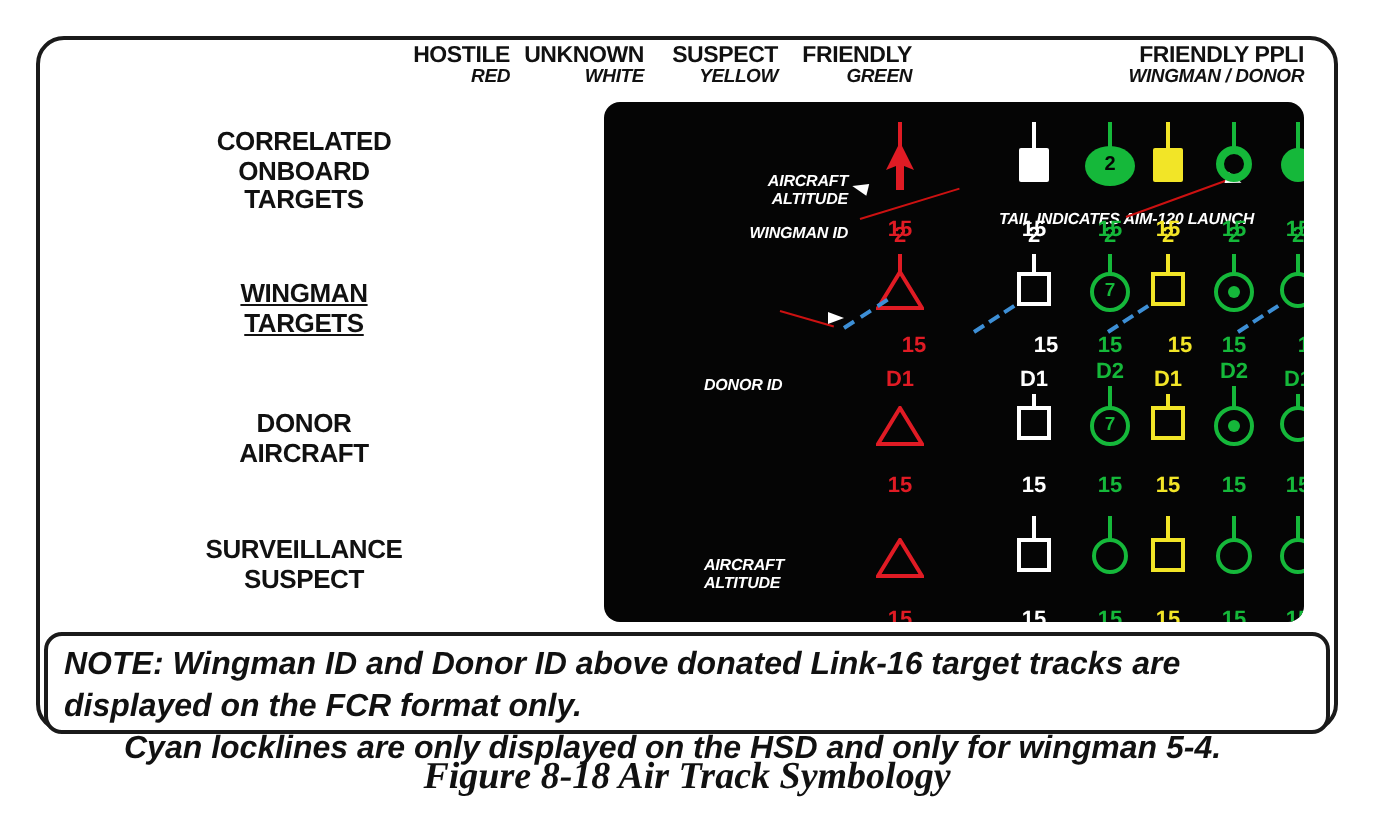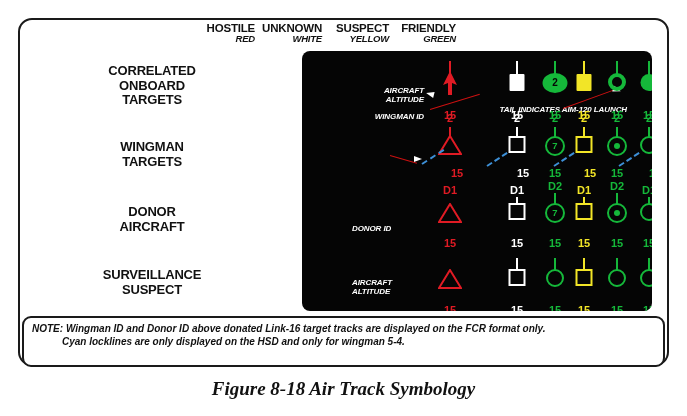--- a/index.html
+++ b/index.html
@@ -76,21 +76,21 @@
             transform-origin:left center;}
   .redhead{position:absolute;width:0;height:0;
            border-top:3.5px solid transparent;border-bottom:3.5px solid transparent;}
 
   
   #note-box{
     position:absolute;left:22px;top:316px;width:643px;height:51px;
     border:2px solid #1a1a1a;border-radius:9px;background:#fff;box-sizing:border-box;
     padding:4px 8px 0 8px;
   }
-  .note-line{font-size:10px;font-weight:bold;font-style:italic;color:#111;line-height:1.32;}
+  .note-line{font-size:16px;font-weight:bold;font-style:italic;color:#111;line-height:1.32;}
   .note-ind1{padding-left:30px;}
   .note-ind2{padding-left:30px;padding-top:3px;}
 
   
   #caption{
     position:absolute;left:0;top:378px;width:687px;text-align:center;
     font-family:"Liberation Serif", serif;font-size:19px;font-weight:bold;
     font-style:italic;color:#111;
   }
 </style>
@@ -113,38 +113,42 @@
     <div class="ch-sub">YELLOW</div>
   </div>
   <div class="col-head" style="left:376px;width:80px;">
     <div class="ch-name">FRIENDLY</div>
     <div class="ch-sub">GREEN</div>
   </div>
   <div class="col-head" style="left:441px;width:80px;margin-top:36px;">
     <div class="ch-name">NEUTRAL</div>
     <div class="ch-sub">WHITE</div>
   </div>
+  <div class="col-head" style="left:512px;width:140px;">
+    <div class="ch-name">FRIENDLY PPLI</div>
+    <div class="ch-sub">WINGMAN / DONOR</div>
+  </div>
 </div>
 
 <div class="row-label" style="top:64px;"><span style="white-space:pre-line;">CORRELATED
 ONBOARD
 TARGETS</span></div>
-<div class="row-label" style="top:140px;"><span style="white-space:pre-line;">WINGMAN
+<div class="row-label" style="top:140px;"><span style="white-space:pre-line;text-decoration:underline;">WINGMAN
 TARGETS</span></div>
 <div class="row-label" style="top:205px;"><span style="white-space:pre-line;">DONOR
 AIRCRAFT</span></div>
 <div class="row-label" style="top:268px;"><span style="white-space:pre-line;">SURVEILLANCE
 SUSPECT</span></div>
 
 <div id="display-panel">
 
   <div class="annot right" style="left:52px;top:36px;width:70px;">AIRCRAFT
 ALTITUDE</div>
   <div class="annot right" style="left:40px;top:62px;width:82px;">WINGMAN ID</div>
-  <div class="annot" style="left:50px;top:138px;width:82px;margin-top:36px;">DONOR ID</div>
+  <div class="annot" style="left:50px;top:138px;width:82px;">DONOR ID</div>
   <div class="annot" style="left:50px;top:228px;width:70px;">AIRCRAFT
 ALTITUDE</div>
   <div class="annot center" style="left:125px;top:55px;width:200px;">TAIL INDICATES AIM-120 LAUNCH</div>
 
   <div class="redarrow" style="left:128px;top:58px;width:52px;transform:rotate(-17deg);"></div>
   <div class="redhead" style="left:124px;top:40px;border-right:8px solid #ffffff;transform:rotate(14deg);"></div>
 
   <div class="redarrow" style="left:261px;top:57px;width:56px;transform:rotate(-20deg);"></div>
   <div class="redhead" style="left:311px/**/;top:36px;border-right:8px solid #ffffff;transform:rotate(-160deg);"></div>
 

